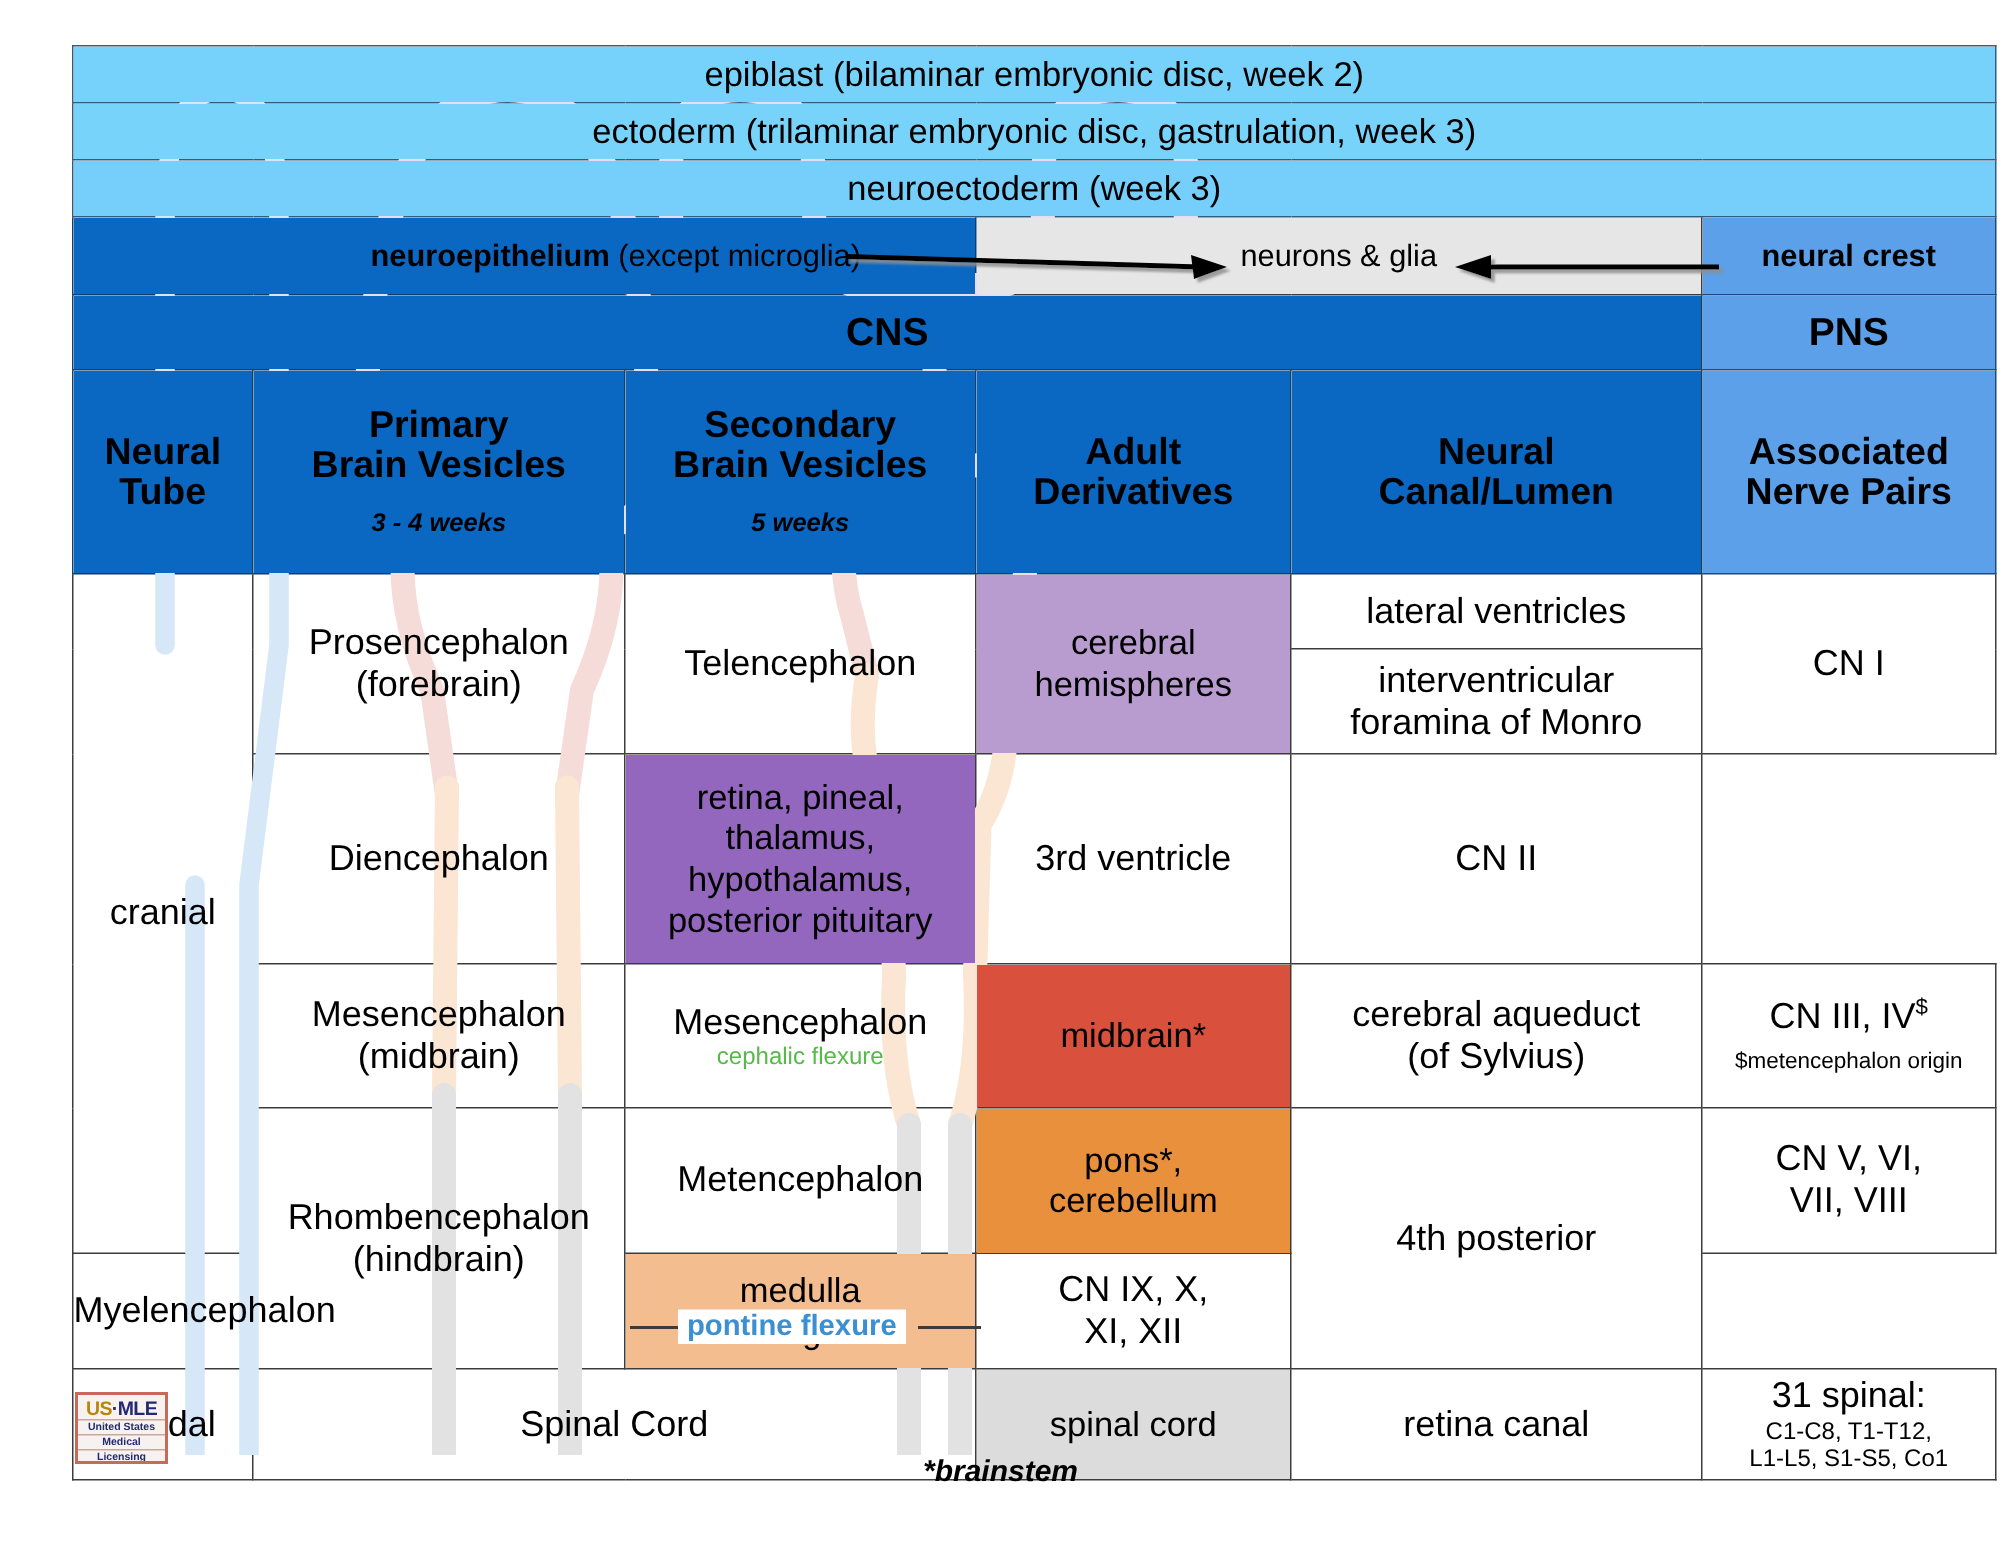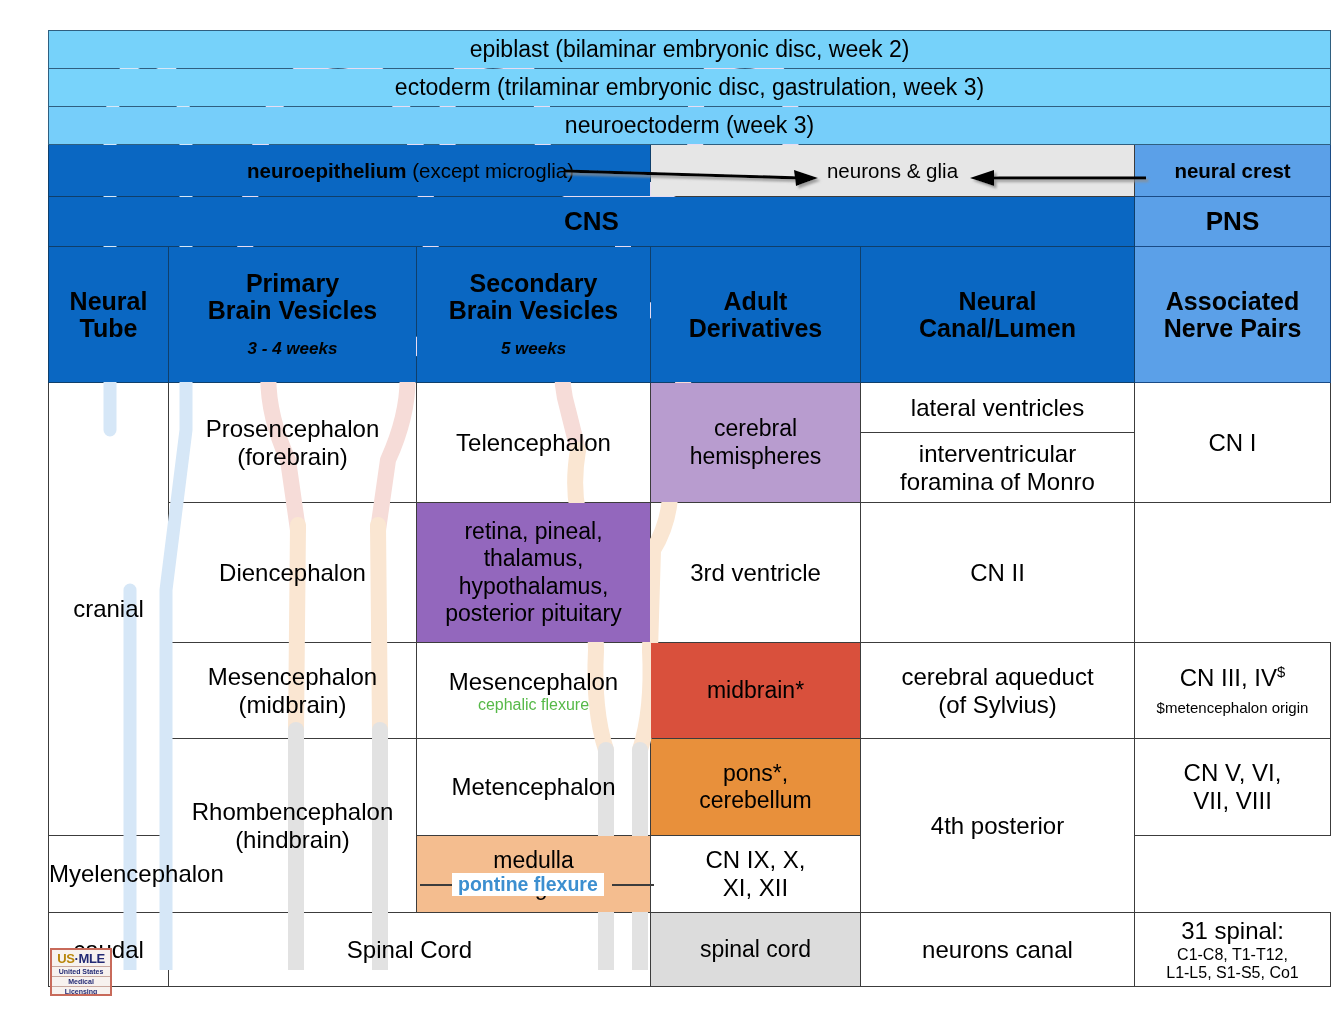--- a/index.html
+++ b/index.html
@@ -140,21 +140,21 @@
     font-weight: bold;
     color: #3c8fd0;
     background: #ffffff;
     padding: 0 6px;
     white-space: nowrap;
   }
 
   
   #usmle {
     position: absolute;
-    left: 50px; top: 948px;
+    left: 50px; top: 928px;
     width: 62px; height: 48px;
     border: 2px solid #c86a5a;
     background: #f7f2ef;
     z-index: 9;
     text-align: center;
     overflow: hidden;
     line-height: 1;
   }
   #usmle .l1 {
     display:block;
@@ -362,21 +362,21 @@
         <td class="body-cell deriv" style="background:#f4bd8f;white-space:pre-line">medulla
 oblongata*</td>
         <td class="body-cell" style="white-space:pre-line">CN IX, X,
 XI, XII</td>
       </tr>
 
       <tr>
         <td class="body-cell" style="height:74px">caudal</td>
         <td class="body-cell" colspan="2">Spinal Cord</td>
         <td class="body-cell deriv" style="background:#dcdcdc">spinal cord</td>
-        <td class="body-cell">neurons canal</td>
+        <td class="body-cell">retina canal</td>
         <td class="body-cell">
           <span>31 spinal:</span>
           <span class="spinal-sub" style="white-space:pre-line">C1-C8, T1-T12,
 L1-L5, S1-S5, Co1</span>
         </td>
       </tr>
 
     </tbody>
   </table>
 
@@ -403,14 +403,15 @@
   <div id="usmle">
     <span class="l1"><span class="us">US</span><span>·</span><span>MLE</span></span>
     <span class="rest">
       <span>United States</span>
       <span>Medical</span>
       <span>Licensing</span>
 
     </span>
   </div>
 
+  <div id="footnote">*brainstem</div>
 
 </div>
 
 </body></html>

